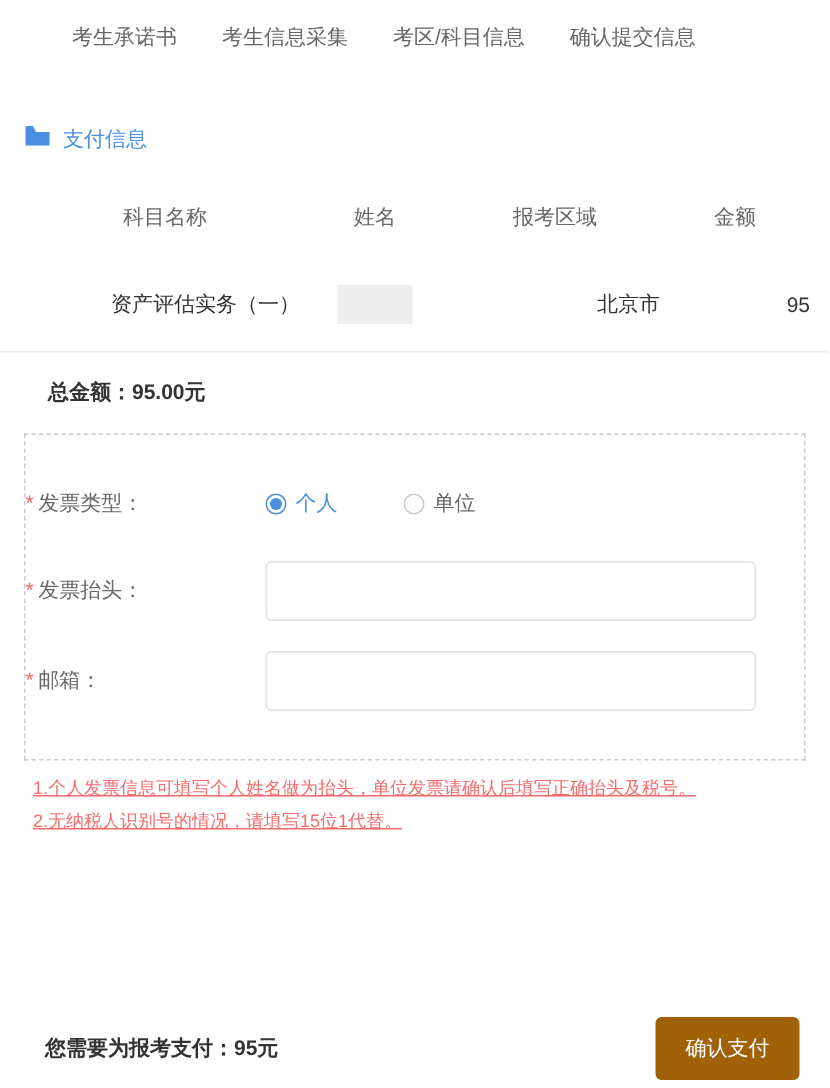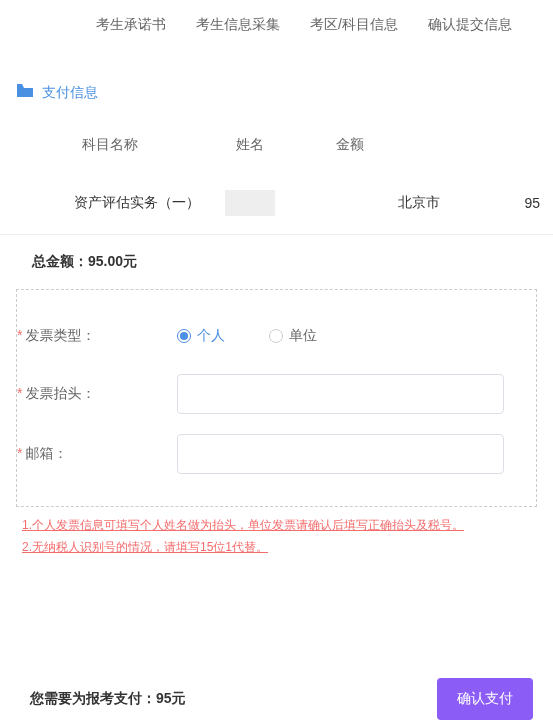--- a/index.html
+++ b/index.html
@@ -1,18 +1,18 @@
 <!DOCTYPE html>
 <html><head>
   <meta charset="utf-8">
   <style>
     * { margin: 0; padding: 0; box-sizing: border-box; }
     body { font-family: "Microsoft YaHei", "PingFang SC", sans-serif; font-size: 14px; color: #333; background: #fff; width: 553px; }
     
-    .nav-tabs { display: flex; padding: 16px 0 20px; gap: 30px; justify-content: flex-start; padding-left: 48px; margin-left: 48px; }
+    .nav-tabs { display: flex; padding: 16px 0 20px; gap: 30px; justify-content: flex-start; padding-left: 48px; }
     .nav-tab { color: #666; cursor: pointer; }
     
     .section-header { display: flex; align-items: flex-start; gap: 8px; padding: 30px 16px 12px; }
     .folder-icon { width: 18px; height: 14px; }
     .section-title { color: #4a90e2; font-size: 14px; }
     
     .table { width: 100%; }
     .thead { display: flex; padding: 22px 0 18px; }
     .th { color: #666; text-align: center; }
     .tbody-row { display: flex; padding: 18px 0; border-bottom: 1px solid #eee; align-items: center; }
@@ -38,21 +38,21 @@
     .radio-label { color: #666; }
     .radio-label.active { color: #4a90e2; }
     
     .text-input { width: 100%; height: 40px; border: 1px solid #dcdfe6; border-radius: 4px; padding: 0 10px; font-size: 14px; margin-right: 16px; }
     
     .notes { padding: 8px 22px 10px; color: #f56c6c; font-size: 12px; text-decoration: underline; }
     .notes p { line-height: 1.8; }
     
     .footer { display: flex; justify-content: space-between; align-items: center; padding: 110px 20px 24px 30px; }
     .pay-amount { font-weight: bold; }
-    .pay-btn { background: #8b5cf6; color: #fff; border: none; padding: 12px 20px; border-radius: 4px; font-size: 14px; cursor: pointer; text-align: center; }
+    .pay-btn { background: #a16207; color: #fff; border: none; padding: 12px 20px; border-radius: 4px; font-size: 14px; cursor: pointer; text-align: center; }
   </style>
 </head>
 <body>
 
 <div class="nav-tabs">
   <span class="nav-tab">考生承诺书</span>
   <span class="nav-tab">考生信息采集</span>
   <span class="nav-tab">考区/科目信息</span>
   <span class="nav-tab">确认提交信息</span>
 </div>
@@ -61,20 +61,21 @@
   <svg class="folder-icon" viewBox="0 0 18 14">
     <path fill="#4a90e2" d="M1 2 L7 2 L8 4 L17 4 L17 13 L1 13 Z M1 0 L6 0 L7 2 L1 2 Z"></path>
   </svg>
   <span class="section-title">支付信息</span>
 </div>
 
 <div class="table">
   <div class="thead">
     <div class="th col-subject">科目名称</div>
     <div class="th col-name">姓名</div>
+    <div class="th col-region">报考区域</div>
     <div class="th col-amount">金额</div>
   </div>
   <div class="tbody-row">
     <div class="td col-subject">资产评估实务（一）</div>
     <div class="td col-name">
         <div class="name-cell"></div>
       </div>
     <div class="td col-region">北京市</div>
     <div class="td col-amount">95</div>
   </div>

